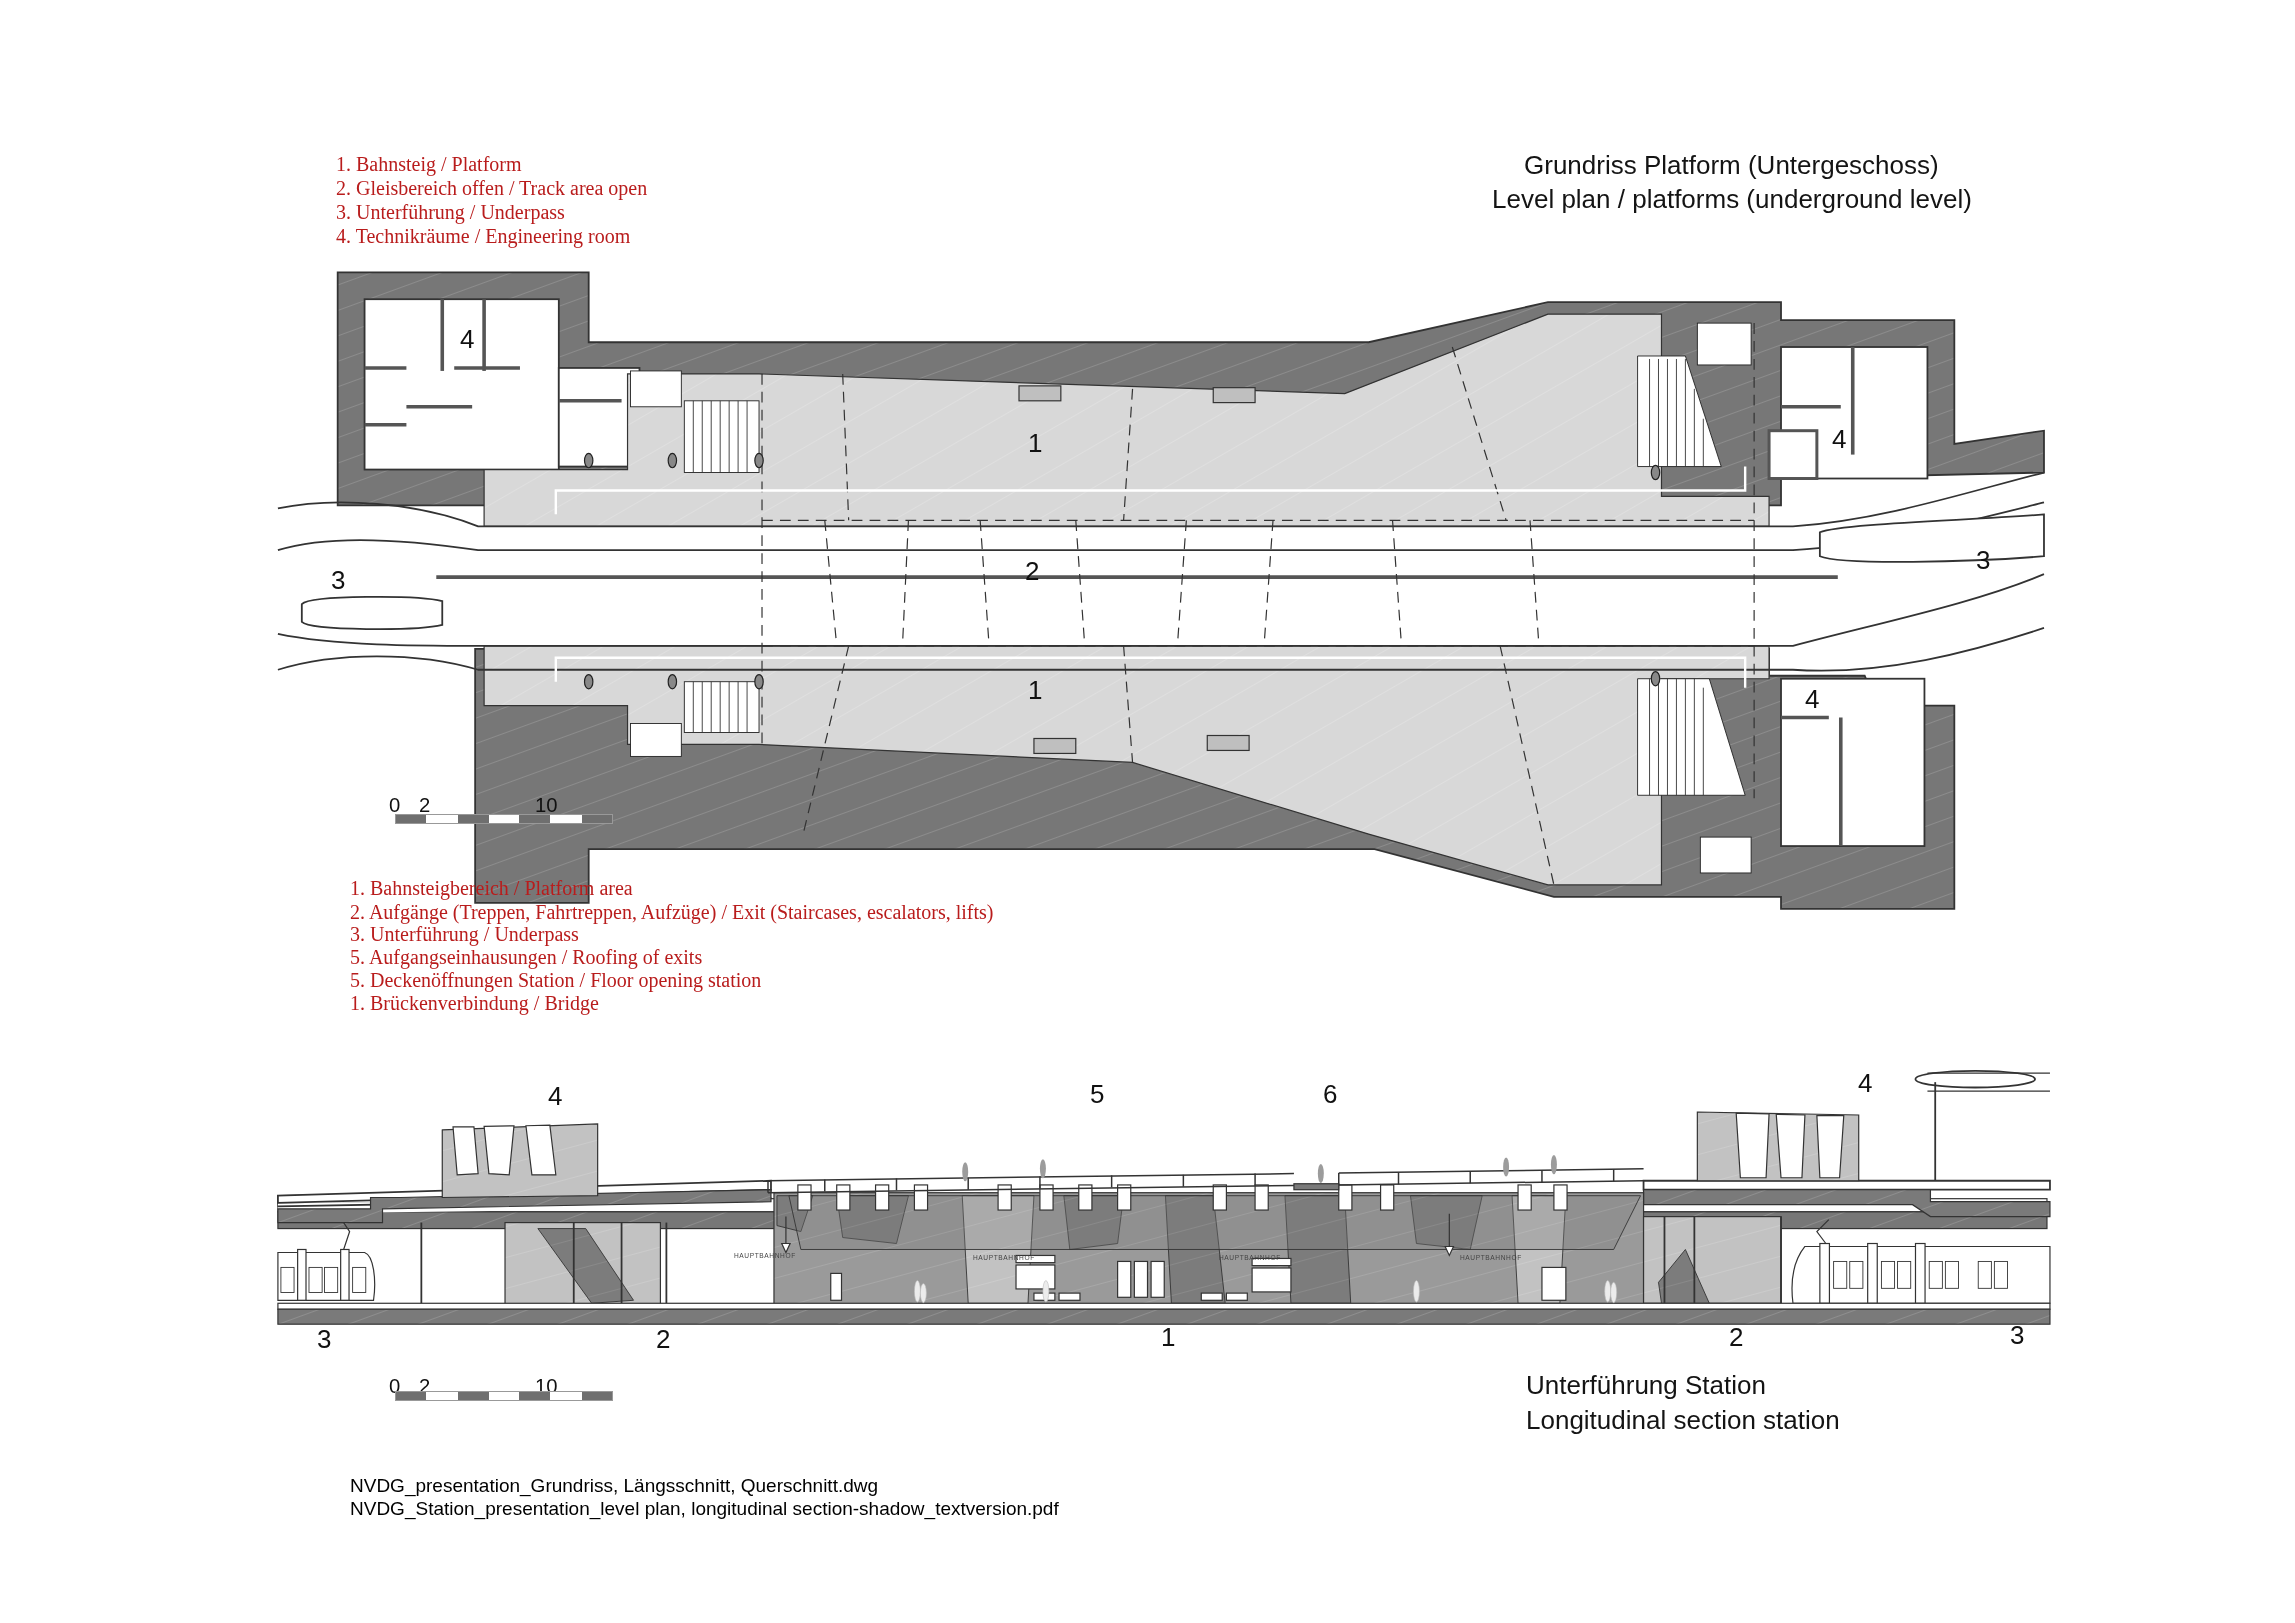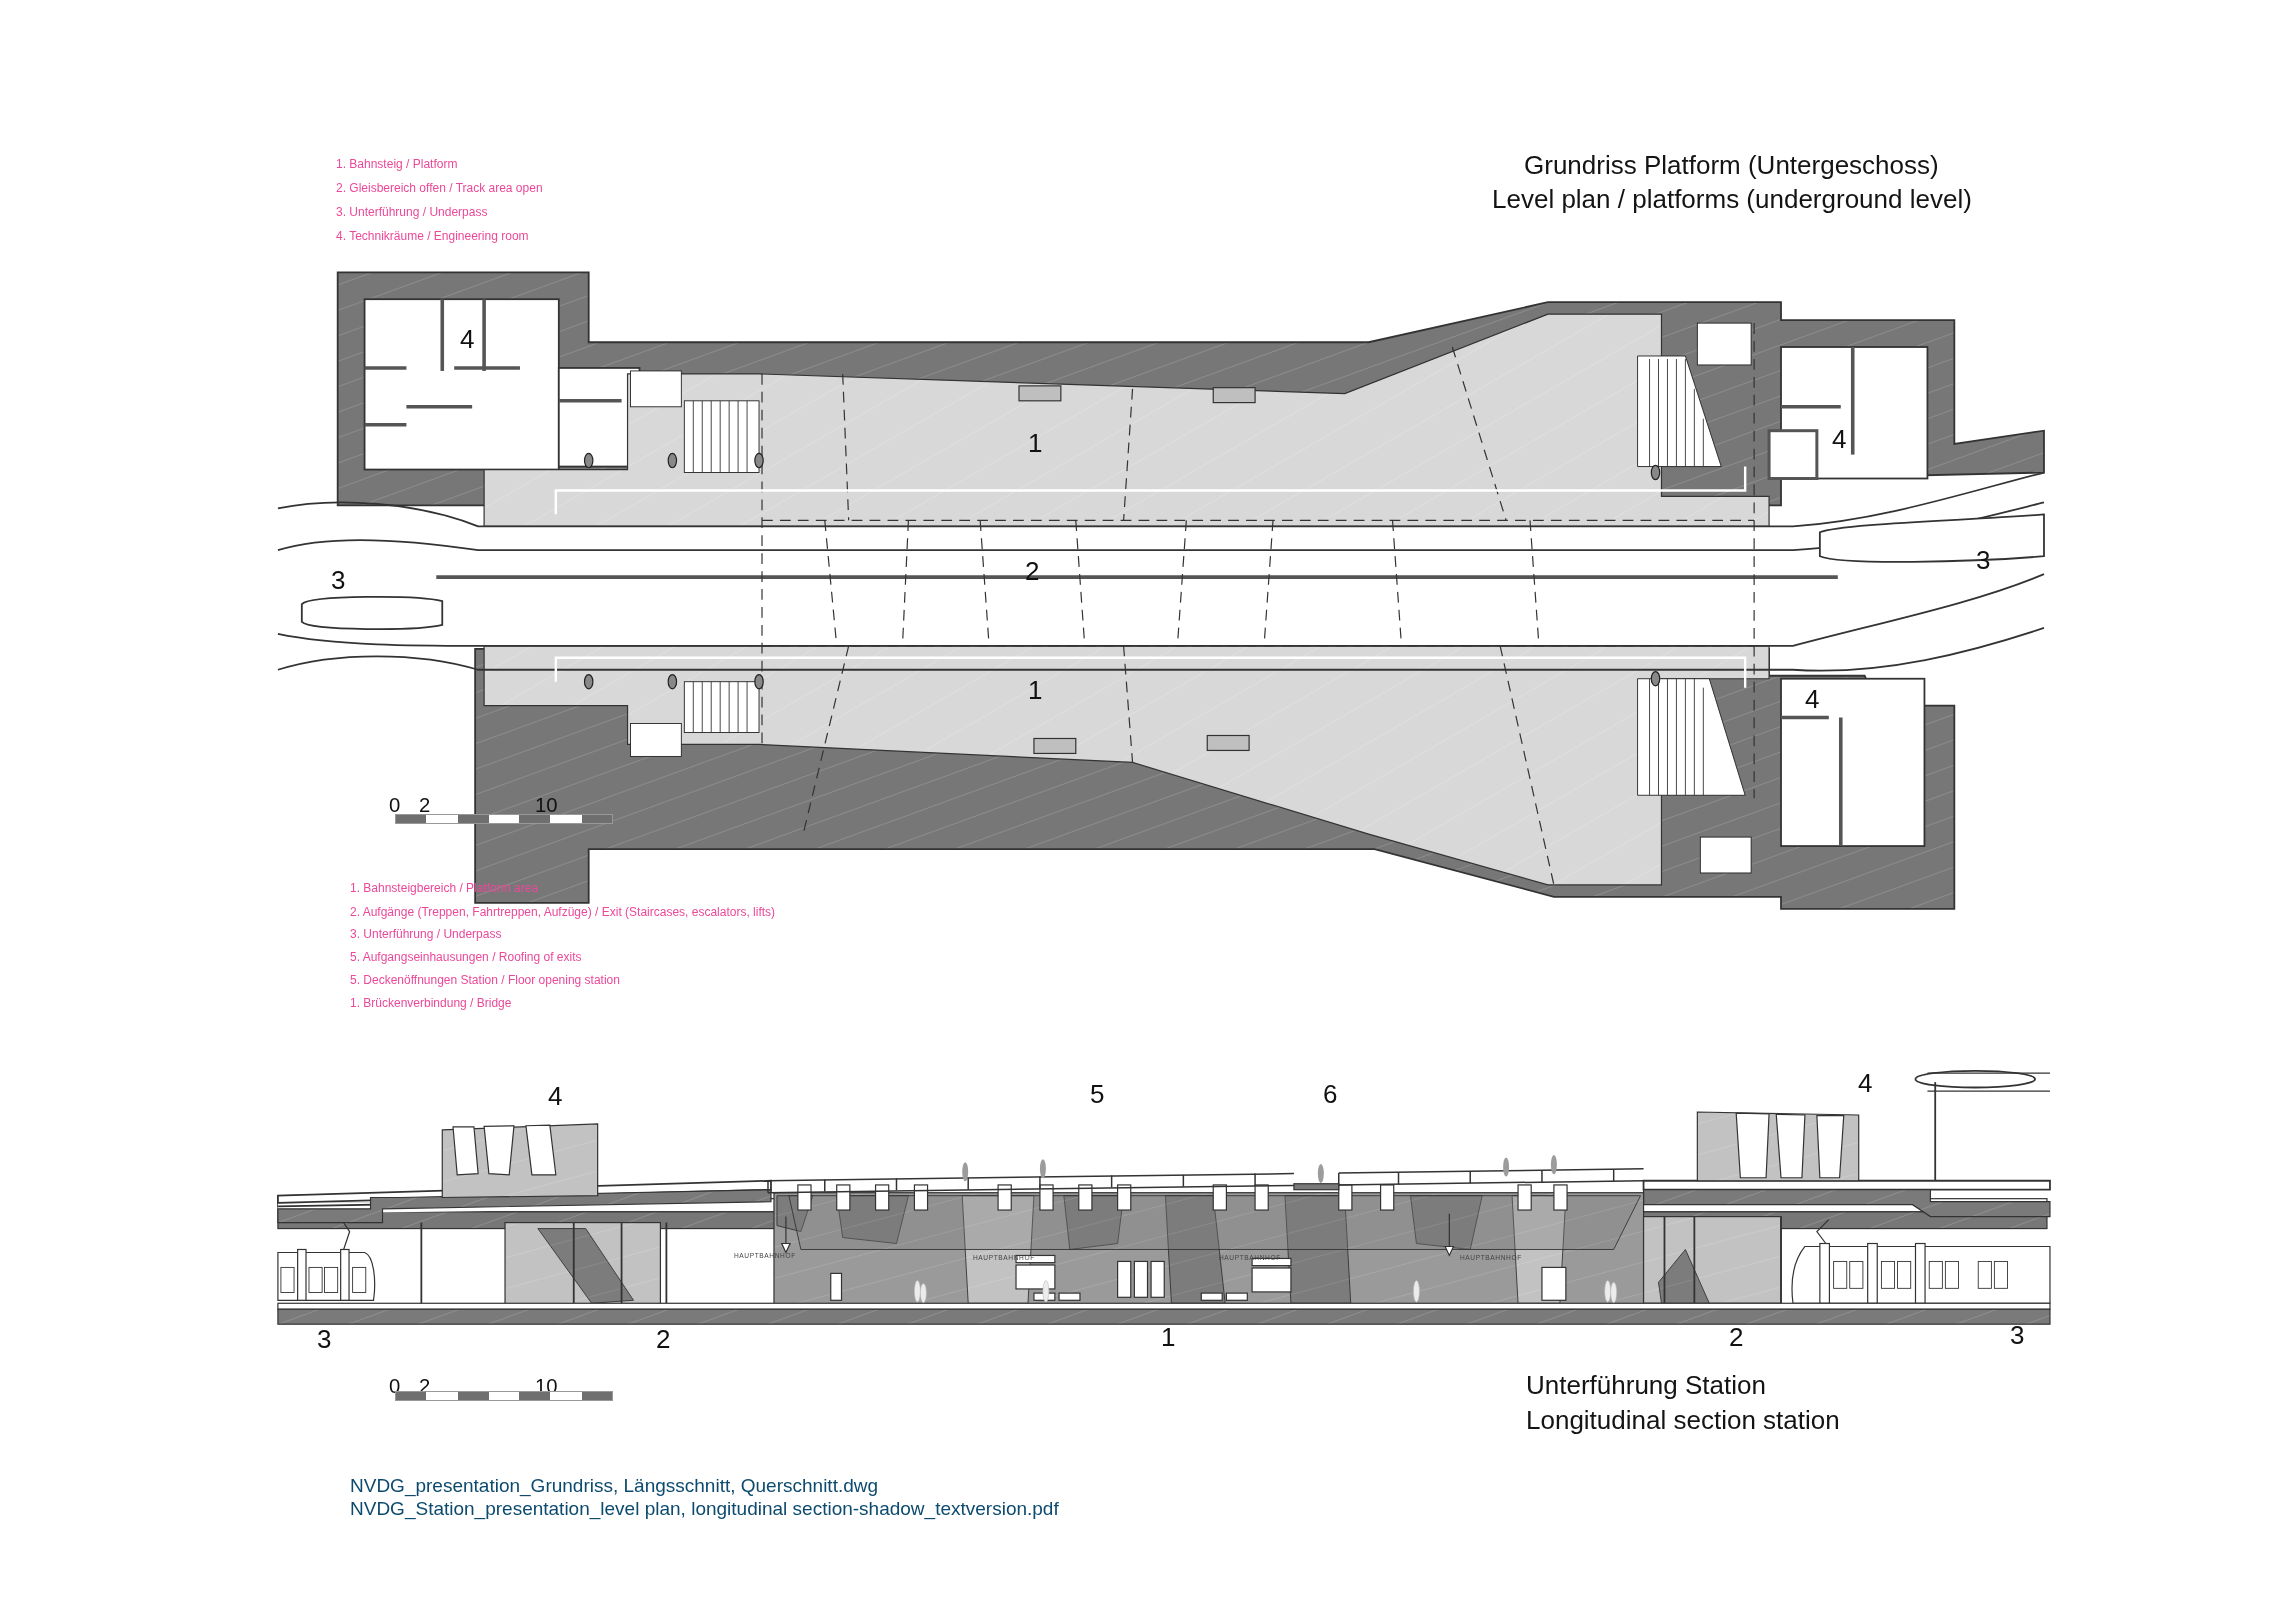--- a/index.html
+++ b/index.html
@@ -1,23 +1,23 @@
 <!DOCTYPE html>
 <html style="font-size:9.6px"><head>
 <meta charset="utf-8">
 <style>
   html, body { margin:0; padding:0; background:#ffffff; }
   body { width:2295px; height:1624px; position:relative; overflow:hidden;
          font-family:"Liberation Sans", sans-serif; color:#111; }
   .abs { position:absolute; }
-  .legend-line { position:absolute; font-size:12px; line-height:24px; white-space:nowrap; color:#ec4899; }
+  .legend-line { position:absolute; font-size:20px; line-height:24px; white-space:nowrap; color:#b91c1c;font-family:Liberation Serif, serif; }
   .title-line { position:absolute; font-size:26px; line-height:33px; white-space:nowrap; color:#141414; }
   .num { position:absolute; font-size:26px; line-height:26px; color:#111; }
   .scale-lbl { position:absolute; font-size:20.3px; line-height:20.3px; color:#111; }
-  .footer-line { position:absolute; font-size:19px; line-height:24px; white-space:nowrap; color:#0c4a6e; }
+  .footer-line { position:absolute; font-size:19px; line-height:24px; white-space:nowrap; color:#000000; }
   svg { position:absolute; left:0; top:0; }
 </style>
 </head>
 <body>
 
 <div>
   <div class="legend-line" style="left:336px;top:152px;">1. Bahnsteig / Platform</div>
   <div class="legend-line" style="left:336px;top:176px;">2. Gleisbereich offen / Track area open</div>
   <div class="legend-line" style="left:336px;top:200px;">3. Unterführung / Underpass</div>
   <div class="legend-line" style="left:336px;top:224px;">4. Technikräume / Engineering room</div>

